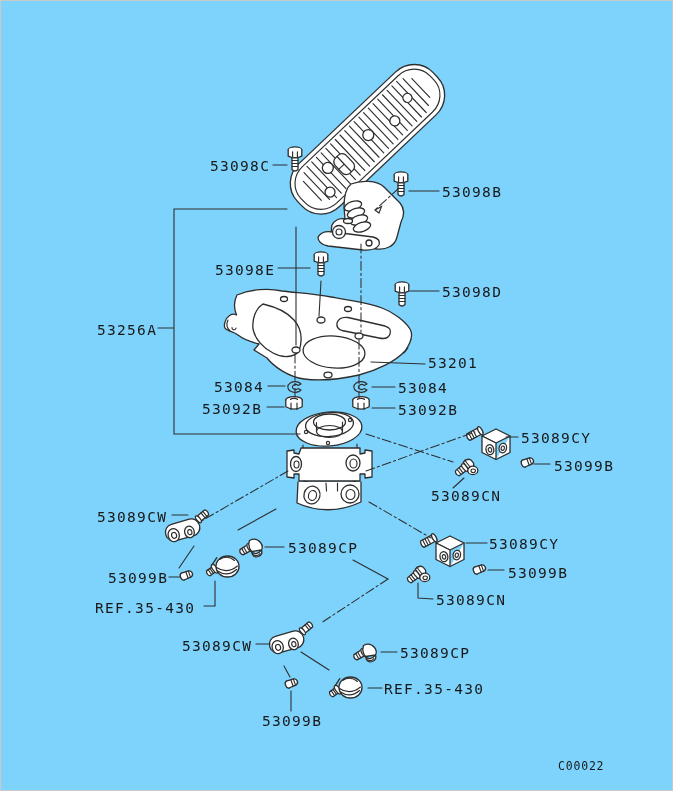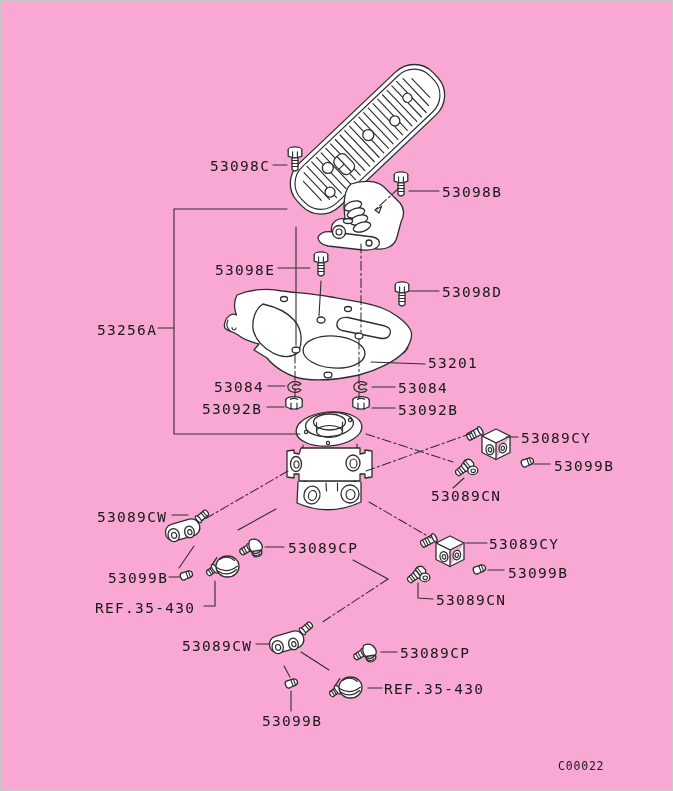--- a/index.html
+++ b/index.html
@@ -1,16 +1,16 @@
 <!DOCTYPE html>
 <html><head>
 <meta charset="utf-8">
 <style>
   html,body{margin:0;padding:0;background:#fff;}
-  #frame{width:671px;height:789px;border:1px solid #c9c9c9;background:#f9a8d4;position:relative;overflow:hidden;}
+  #frame{width:671px;height:789px;border:1px solid #c9c9c9;background:#7dd3fc;position:relative;overflow:hidden;}
   svg{display:block;}
   .pt{fill:#ffffff;stroke:#2e2e2e;stroke-width:1.3;stroke-linejoin:round;stroke-linecap:round;}
   .ln{fill:none;stroke:#2e2e2e;stroke-width:1.15;stroke-linecap:round;}
   .ld{fill:none;stroke:#2e2e2e;stroke-width:1.1;stroke-linecap:round;}
   .dd{fill:none;stroke:#2e2e2e;stroke-width:1.05;stroke-dasharray:9 3 2.2 3;stroke-linecap:round;}
   text.lbl{font-family:"DejaVu Sans Mono",monospace;font-size:14.5px;letter-spacing:1.3px;fill:#191919;}
   text.code{font-family:"DejaVu Sans Mono",monospace;font-size:11.5px;letter-spacing:.8px;fill:#191919;}
 </style>
 </head>
 <body>

